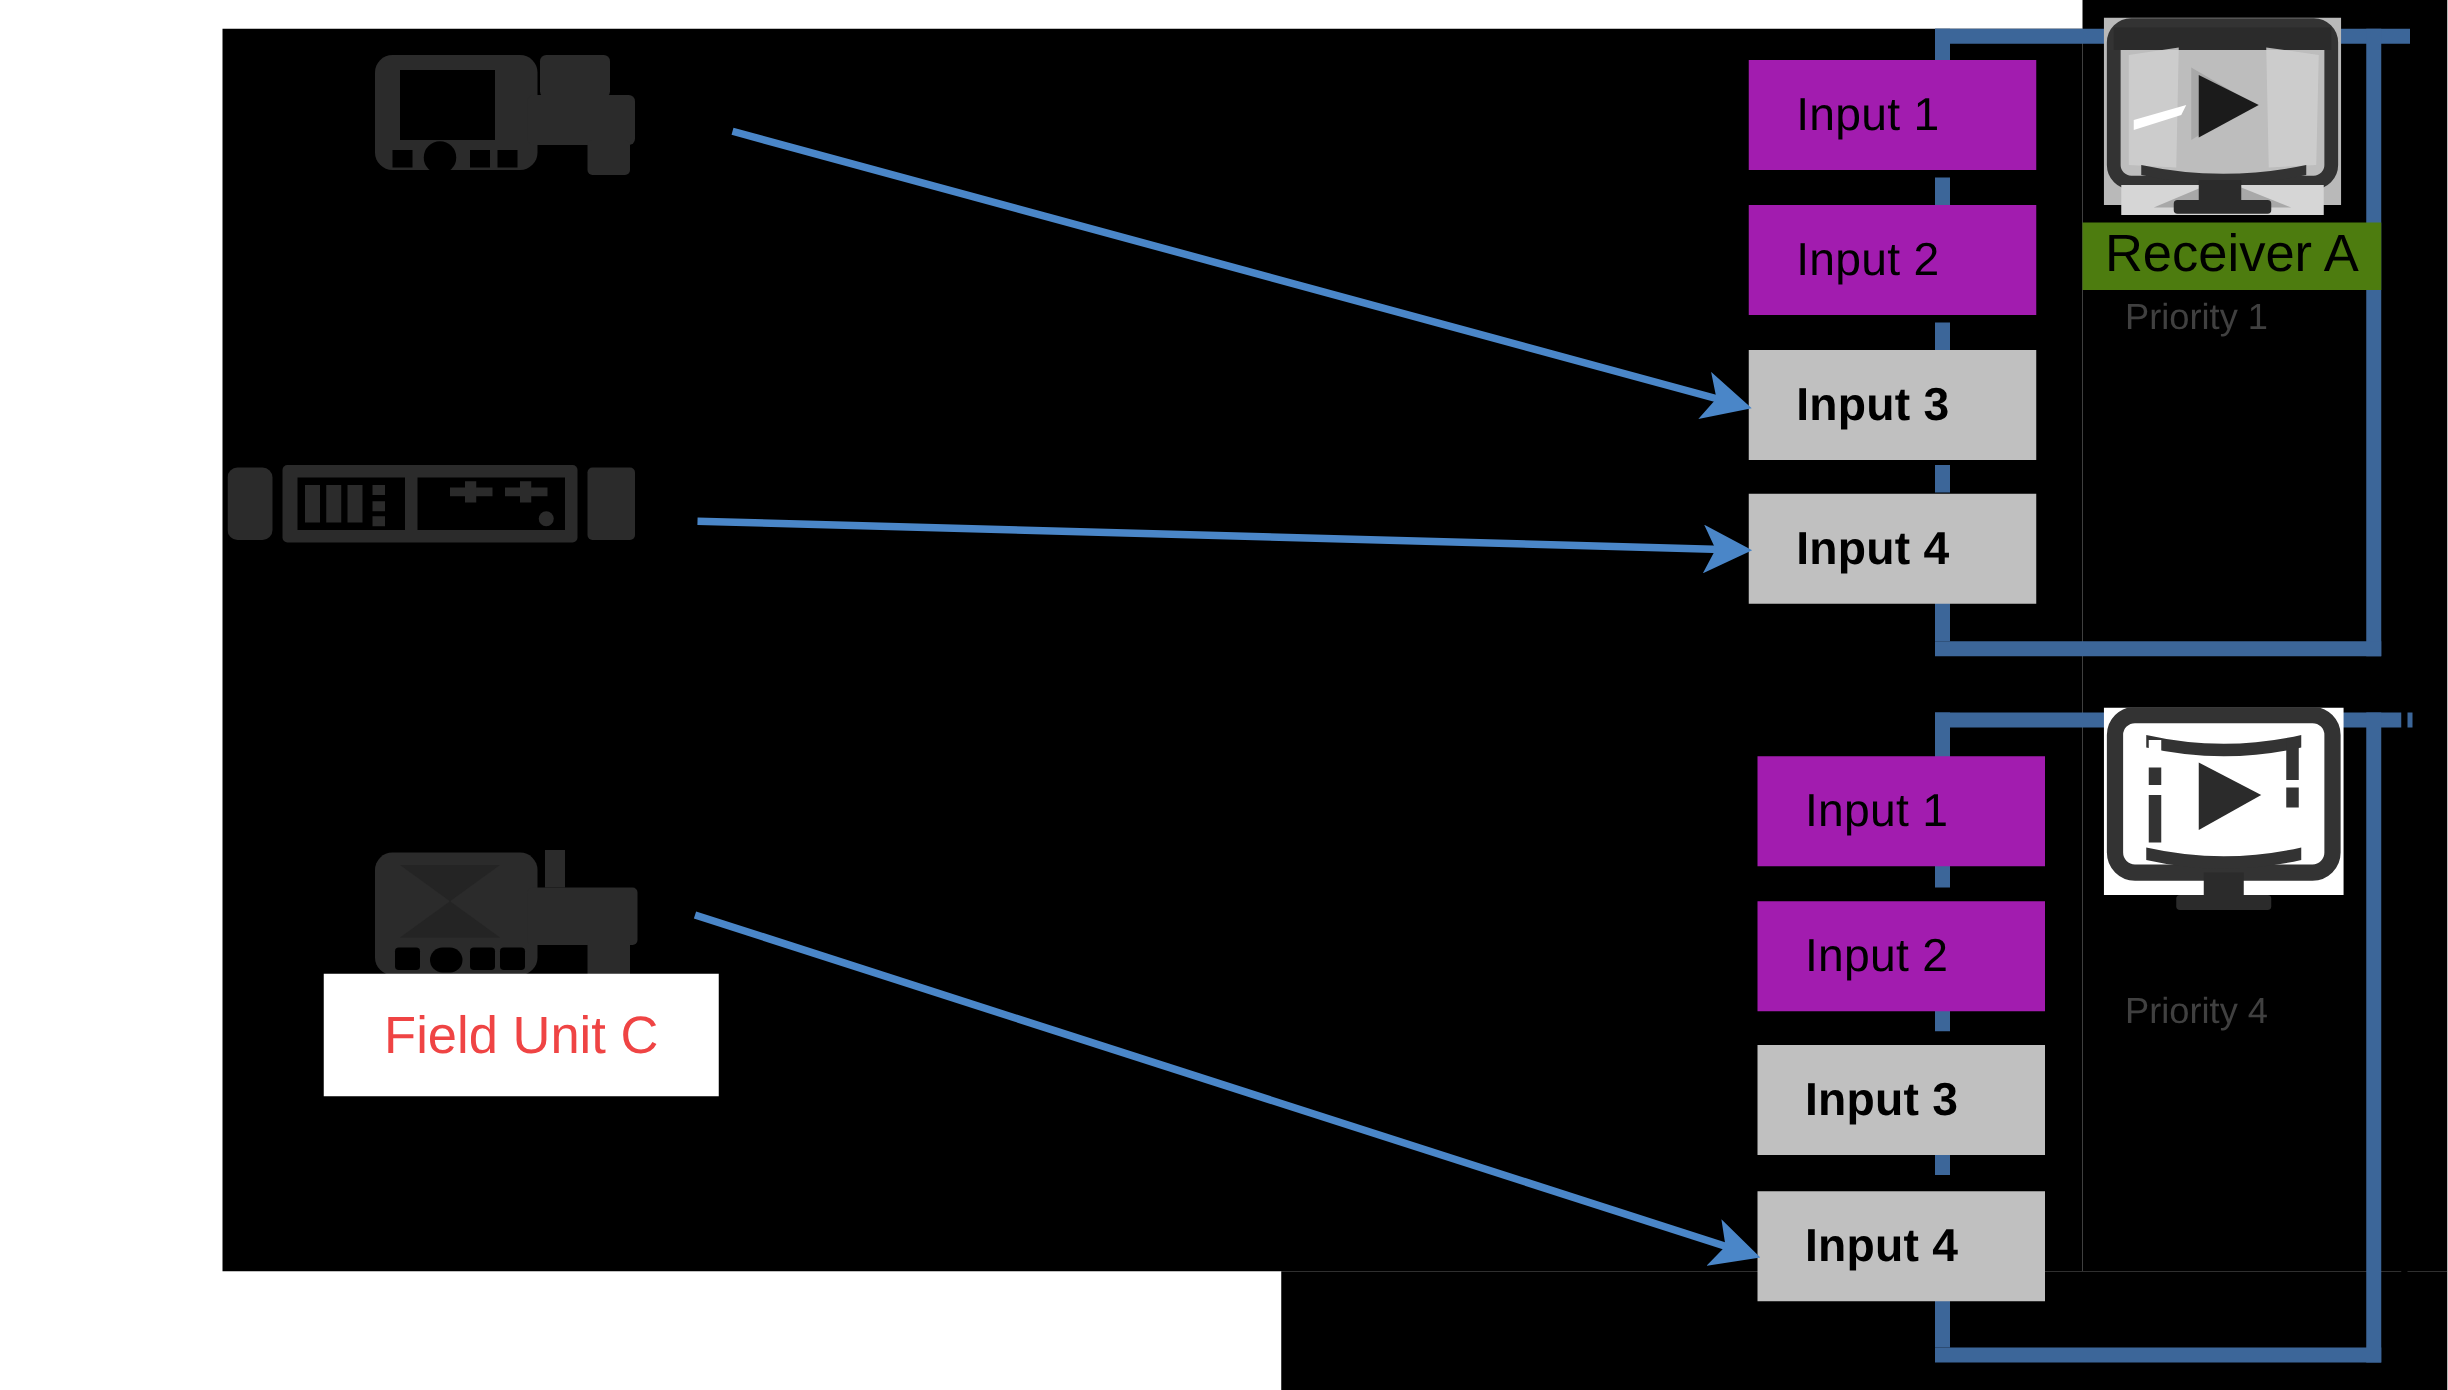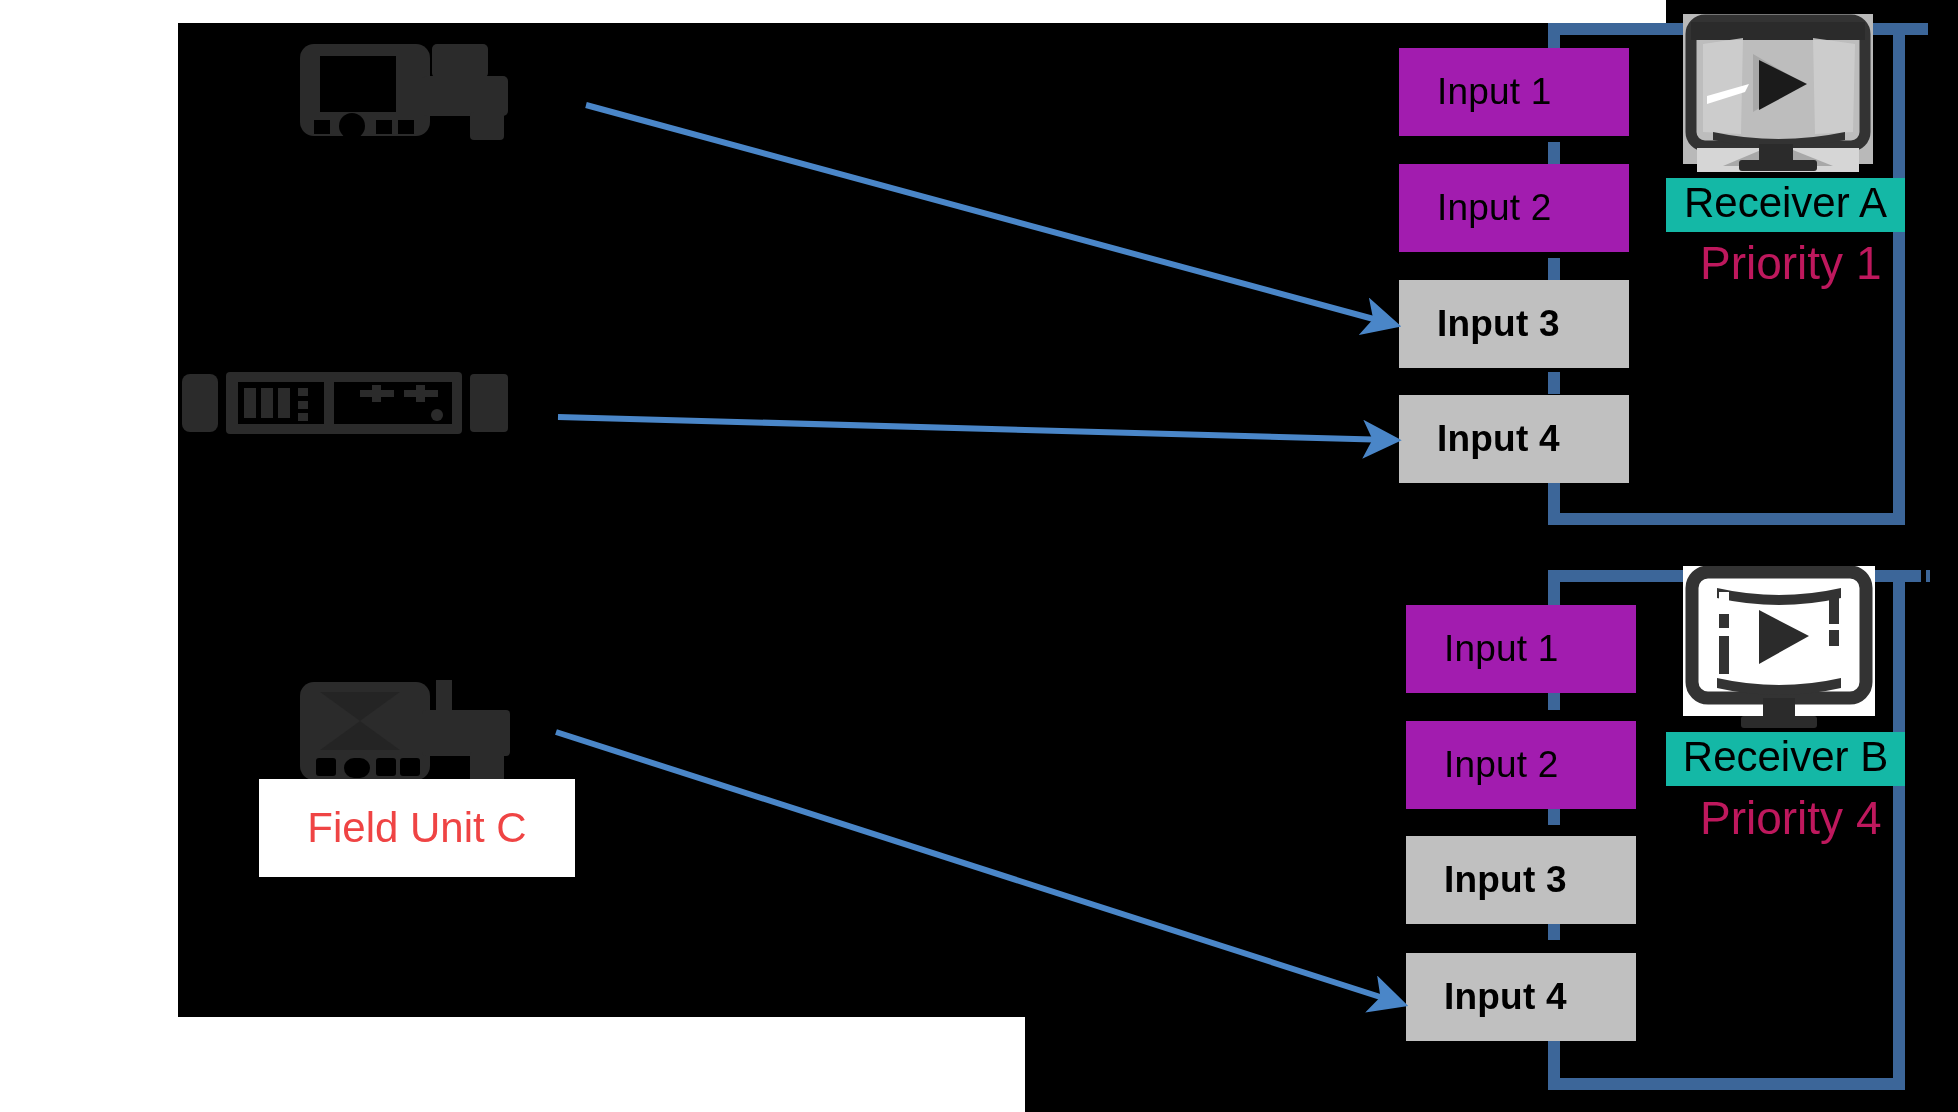--- a/index.html
+++ b/index.html
@@ -58,37 +58,37 @@
     box-sizing:border-box;
     padding-left:38px;
     font-size:37px;
     color:#000000;
     letter-spacing:.2px;
   }
   .input-box.active{ background:#a21caf; }
   .input-box.idle{   background:#c0c0c0;font-weight:bold; }
   .rx-labelbox{
     position:absolute;
-    background:#14b8a6;
+    background:#4d7c0f;
     display:flex;
     align-items:flex-end;
     justify-content:center;
     box-sizing:border-box;
   }
   .rx-name{
     font-size:42px;
     color:#000000;
     line-height:1;
     padding-bottom:8px;
     white-space:nowrap;
   }
   .rx-priority{
     position:absolute;
-    font-size:46px;
-    color:#be185d;
+    font-size:29px;
+    color:#404040;
     white-space:nowrap;
     line-height:1;
     text-align:center;
   }
   .rx-icon{
     position:absolute;
   }
 
   
   .device{ position:absolute; }
@@ -269,23 +269,20 @@
       <rect x="36" y="26" width="10" height="22" fill="#ffffff"></rect>
       <rect x="36" y="48" width="10" height="14" fill="#333333"></rect>
       <rect x="36" y="70" width="10" height="38" fill="#333333"></rect>
       <rect x="146" y="26" width="10" height="32" fill="#333333"></rect>
       <rect x="146" y="64" width="10" height="16" fill="#333333"></rect>
       <path d="M76 44 L126 70 L76 98 Z" fill="#2b2b2b"></path>
       <rect x="80" y="132" width="32" height="22" fill="#2b2b2b"></rect>
       <rect x="58" y="150" width="76" height="12" rx="3" fill="#2b2b2b"></rect>
     </svg>
   </div>
-  <div class="rx-labelbox" style="left:1666px; top:732px; width:239px; height:54px;">
-    <span class="rx-name">Receiver B</span>
-  </div>
   <div class="rx-priority" style="left:1700px; top:795px;">Priority 4</div>
 
   <svg id="arrows">
     <defs>
       <marker id="ah" viewBox="0 0 12 12" refX="9" refY="6" markerWidth="6.5" markerHeight="6.5" orient="auto-start-reverse">
         <path d="M0 0 L12 6 L0 12 L3 6 Z" fill="#4a86c8"></path>
       </marker>
     </defs>
 
     <line x1="586" y1="105" x2="1392" y2="324" stroke="#4a86c8" stroke-width="6" marker-end="url(#ah)"></line>

